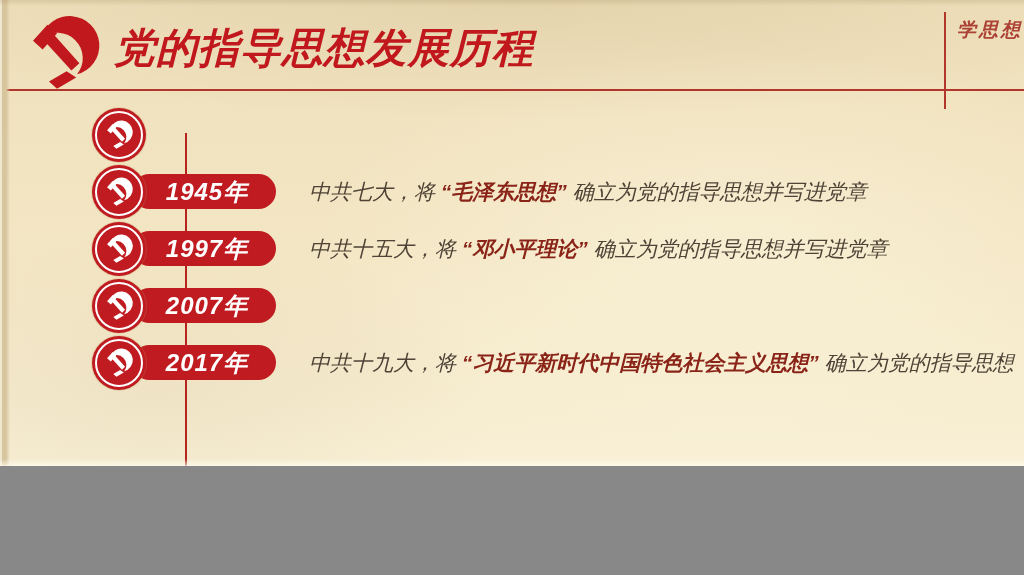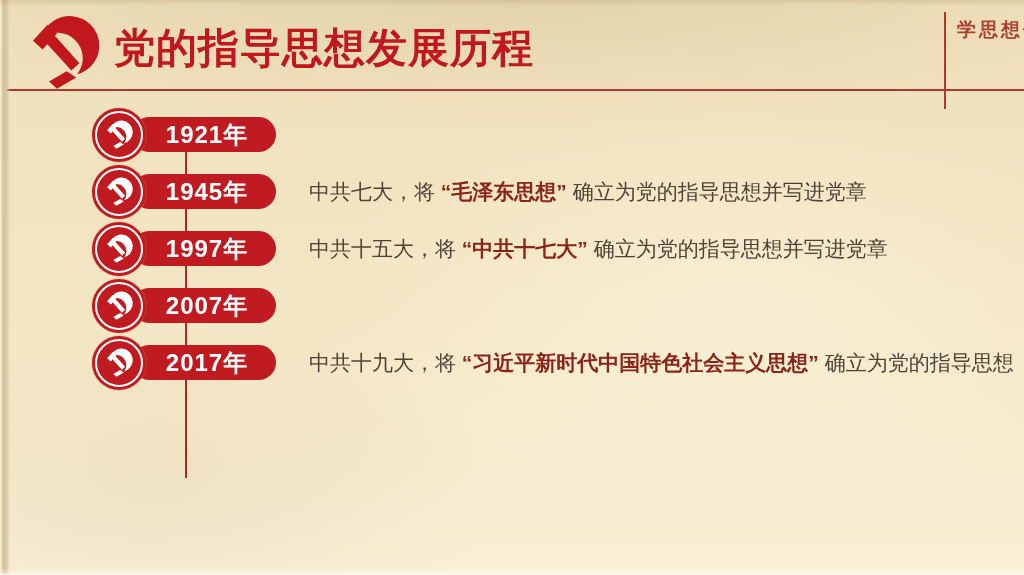--- a/index.html
+++ b/index.html
@@ -1,23 +1,24 @@
 <!DOCTYPE html>
 <html><head>
 <meta charset="utf-8">
 <style>
   html,body{margin:0;padding:0;background:#888;}
   .slide{
-    position:relative;width:1024px;height:575px;overflow:hidden;
+    position:relative;width:1024px;height:466px;overflow:hidden;
     font-family:"Liberation Sans","DejaVu Sans",sans-serif;
     background:
       radial-gradient(ellipse 620px 300px at 72% 55%, rgba(255,251,232,.40), transparent 70%),
       radial-gradient(ellipse 500px 240px at 15% 85%, rgba(125,95,45,.07), transparent 70%),
       radial-gradient(ellipse 900px 160px at 50% 0%, rgba(125,95,45,.10), transparent 75%),
       linear-gradient(180deg,#efe0bb 0%,#f3e6c4 55%,#f9f0d6 100%);
+    font-style: italic;
   }
   .edge-left{position:absolute;left:0;top:0;bottom:0;width:10px;z-index:5;
     background:linear-gradient(90deg,#f0e7cf 0 2px,#d7c59e 2px 6px,rgba(215,197,158,0) 10px);}
   .edge-bottom{position:absolute;left:0;right:0;bottom:0;height:7px;z-index:5;
     background:linear-gradient(0deg,rgba(255,252,240,.75),rgba(255,252,240,0));}
   .edge-top{position:absolute;left:0;right:0;top:0;height:6px;z-index:5;
     background:linear-gradient(180deg,rgba(130,100,50,.16),rgba(130,100,50,0));}
 
   
   .header-emblem{position:absolute;left:25px;top:11px;width:80px;height:82px;color:#c0181d;z-index:2;}
@@ -85,23 +86,20 @@
 
   <div class="connector"></div>
   <div class="timeline">
     <div class="row">
       <div class="badge">
         <span class="ring"></span>
         <svg viewBox="0 0 100 100">
             <use href="#emblem"></use>
           </svg>
       </div>
-      <div class="year-pill">
-        <span>1921年</span>
-      </div>
     </div>
 
     <div class="row">
       <div class="badge">
         <span class="ring"></span>
         <svg viewBox="0 0 100 100">
             <use href="#emblem"></use>
           </svg>
       </div>
       <div class="year-pill">
@@ -116,21 +114,21 @@
       <div class="badge">
         <span class="ring"></span>
         <svg viewBox="0 0 100 100">
             <use href="#emblem"></use>
           </svg>
       </div>
       <div class="year-pill">
         <span>1997年</span>
       </div>
       <div class="desc">
-        <span>中共十五大，将 </span><span class="hl">“中共十七大”</span><span> 确立为党的指导思想并写进党章</span>
+        <span>中共十五大，将 </span><span class="hl">“邓小平理论”</span><span> 确立为党的指导思想并写进党章</span>
       </div>
     </div>
 
 
     <div class="row">
       <div class="badge">
         <span class="ring"></span>
         <svg viewBox="0 0 100 100">
             <use href="#emblem"></use>
           </svg>

